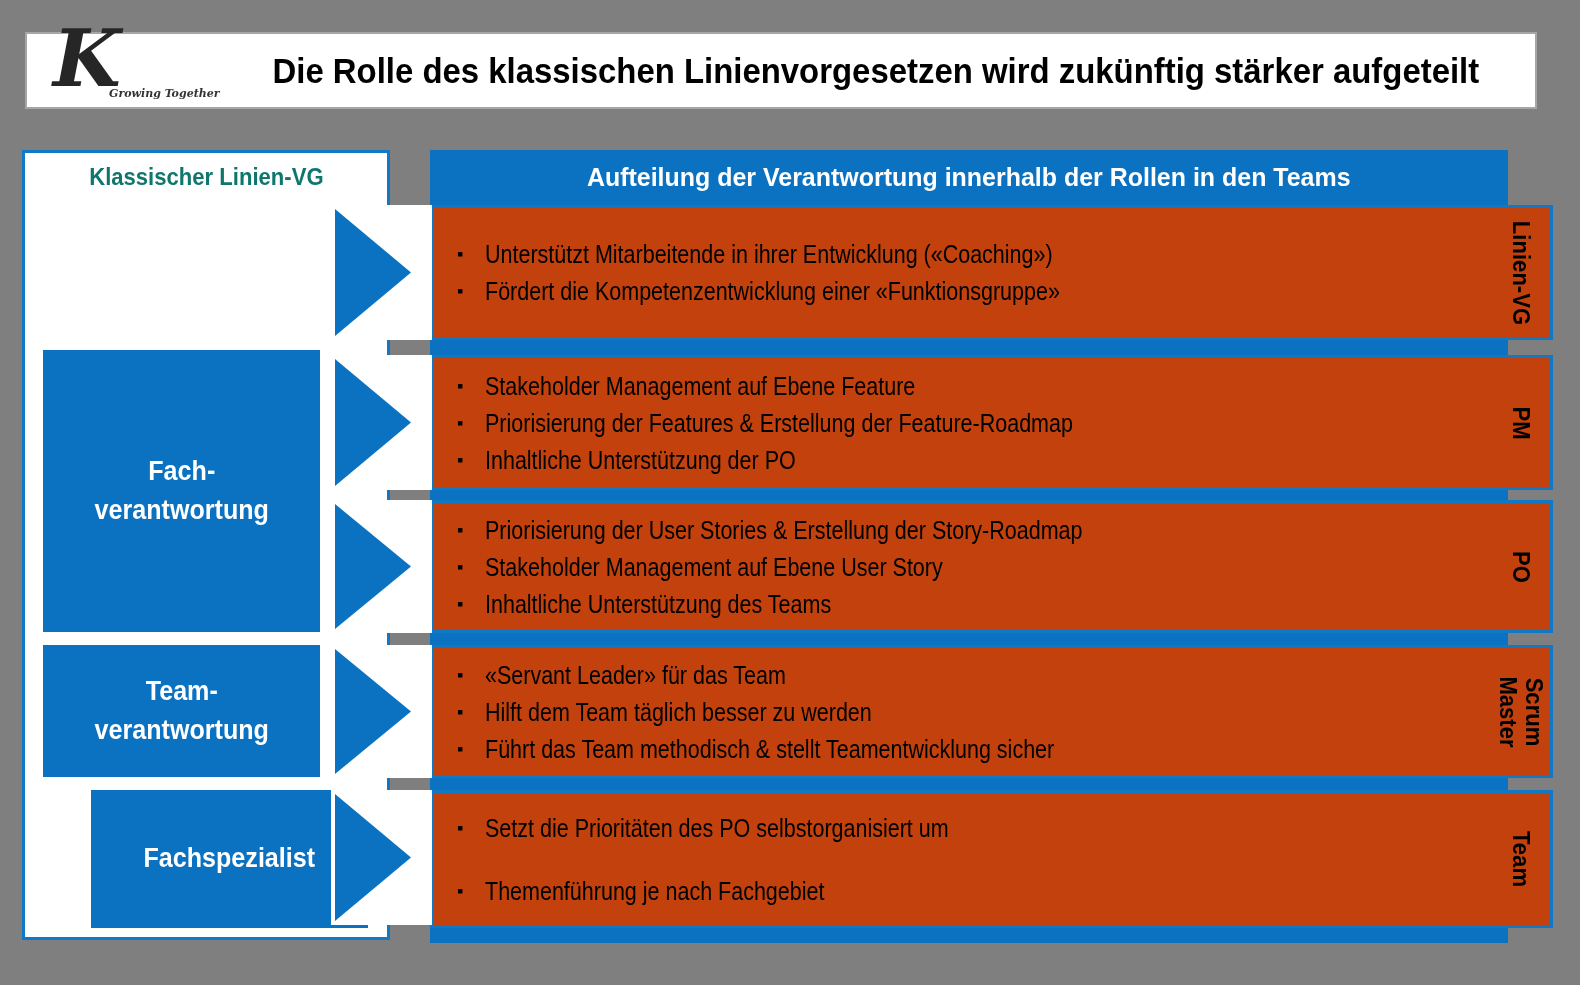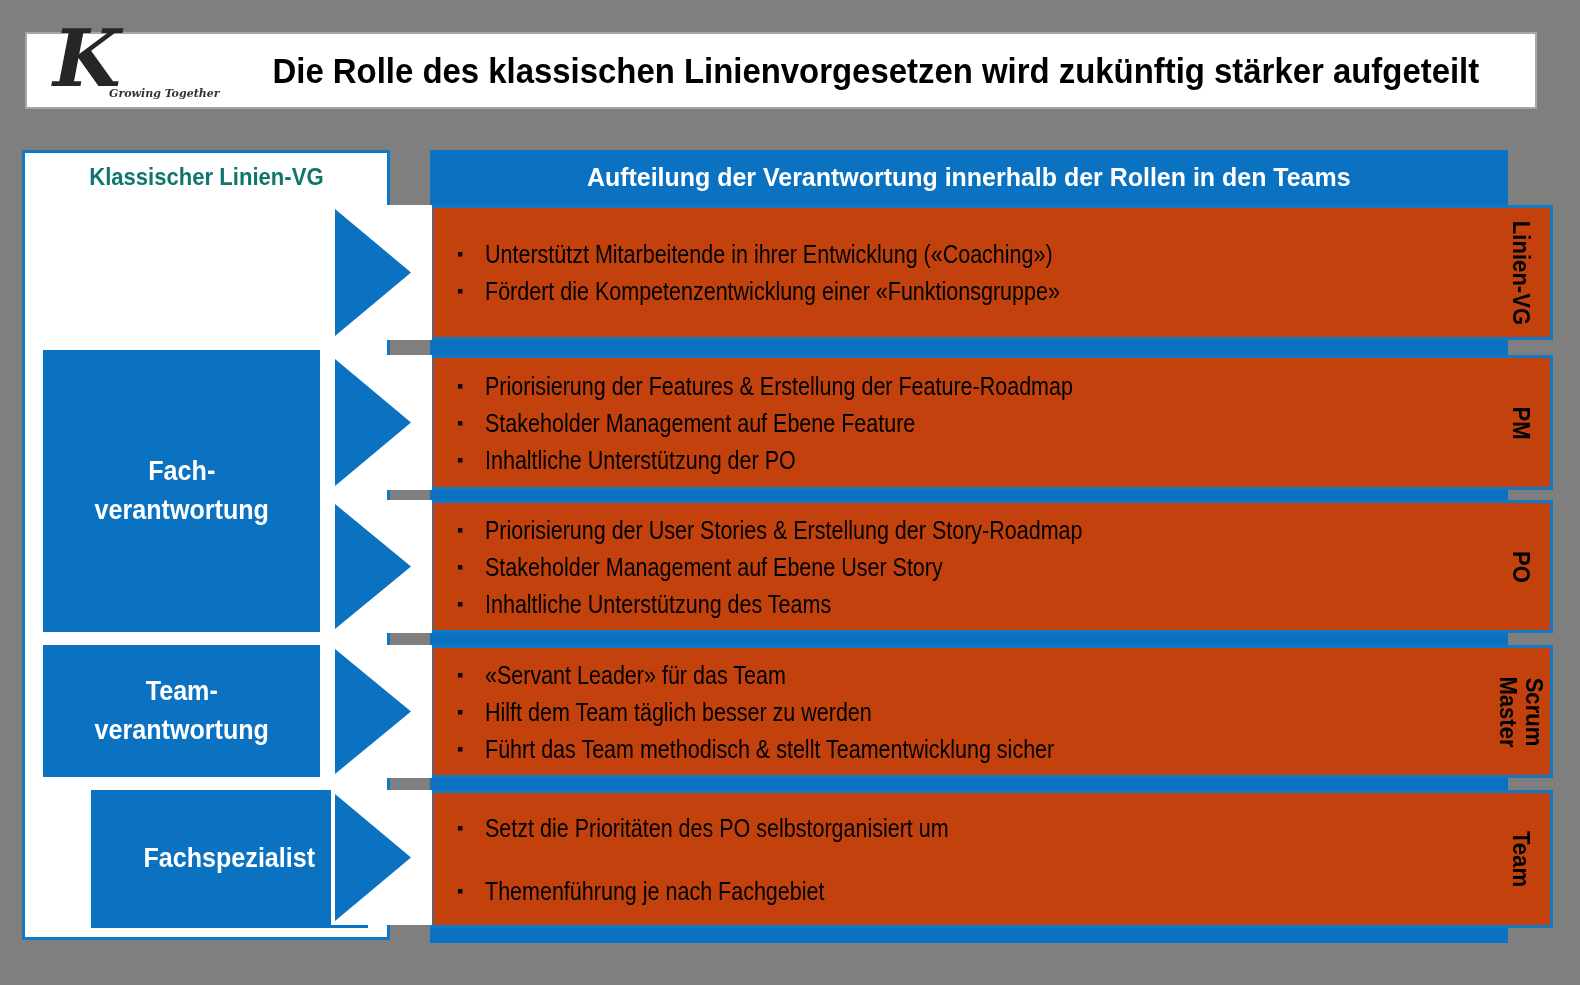--- a/index.html
+++ b/index.html
@@ -184,22 +184,22 @@
       <li class="bullet"><span class="btxt">Unterstützt Mitarbeitende in ihrer Entwicklung («Coaching»)</span></li>
       <li class="bullet"><span class="btxt">Fördert die Kompetenzentwicklung einer «Funktionsgruppe»</span></li>
     </ul>
     <div class="role-tab">
       <div class="role-rot">Linien-VG</div>
     </div>
   </div>
 
   <div class="row row-2">
     <ul class="bullets">
+      <li class="bullet"><span class="btxt">Stakeholder Management auf Ebene Feature</span></li>
       <li class="bullet"><span class="btxt">Priorisierung der Features &amp; Erstellung der Feature-Roadmap</span></li>
-      <li class="bullet"><span class="btxt">Stakeholder Management auf Ebene Feature</span></li>
       <li class="bullet"><span class="btxt">Inhaltliche Unterstützung der PO</span></li>
     </ul>
     <div class="role-tab">
       <div class="role-rot">PM</div>
     </div>
   </div>
 
   <div class="row row-3">
     <ul class="bullets">
       <li class="bullet"><span class="btxt">Priorisierung der User Stories &amp; Erstellung der Story-Roadmap</span></li>

